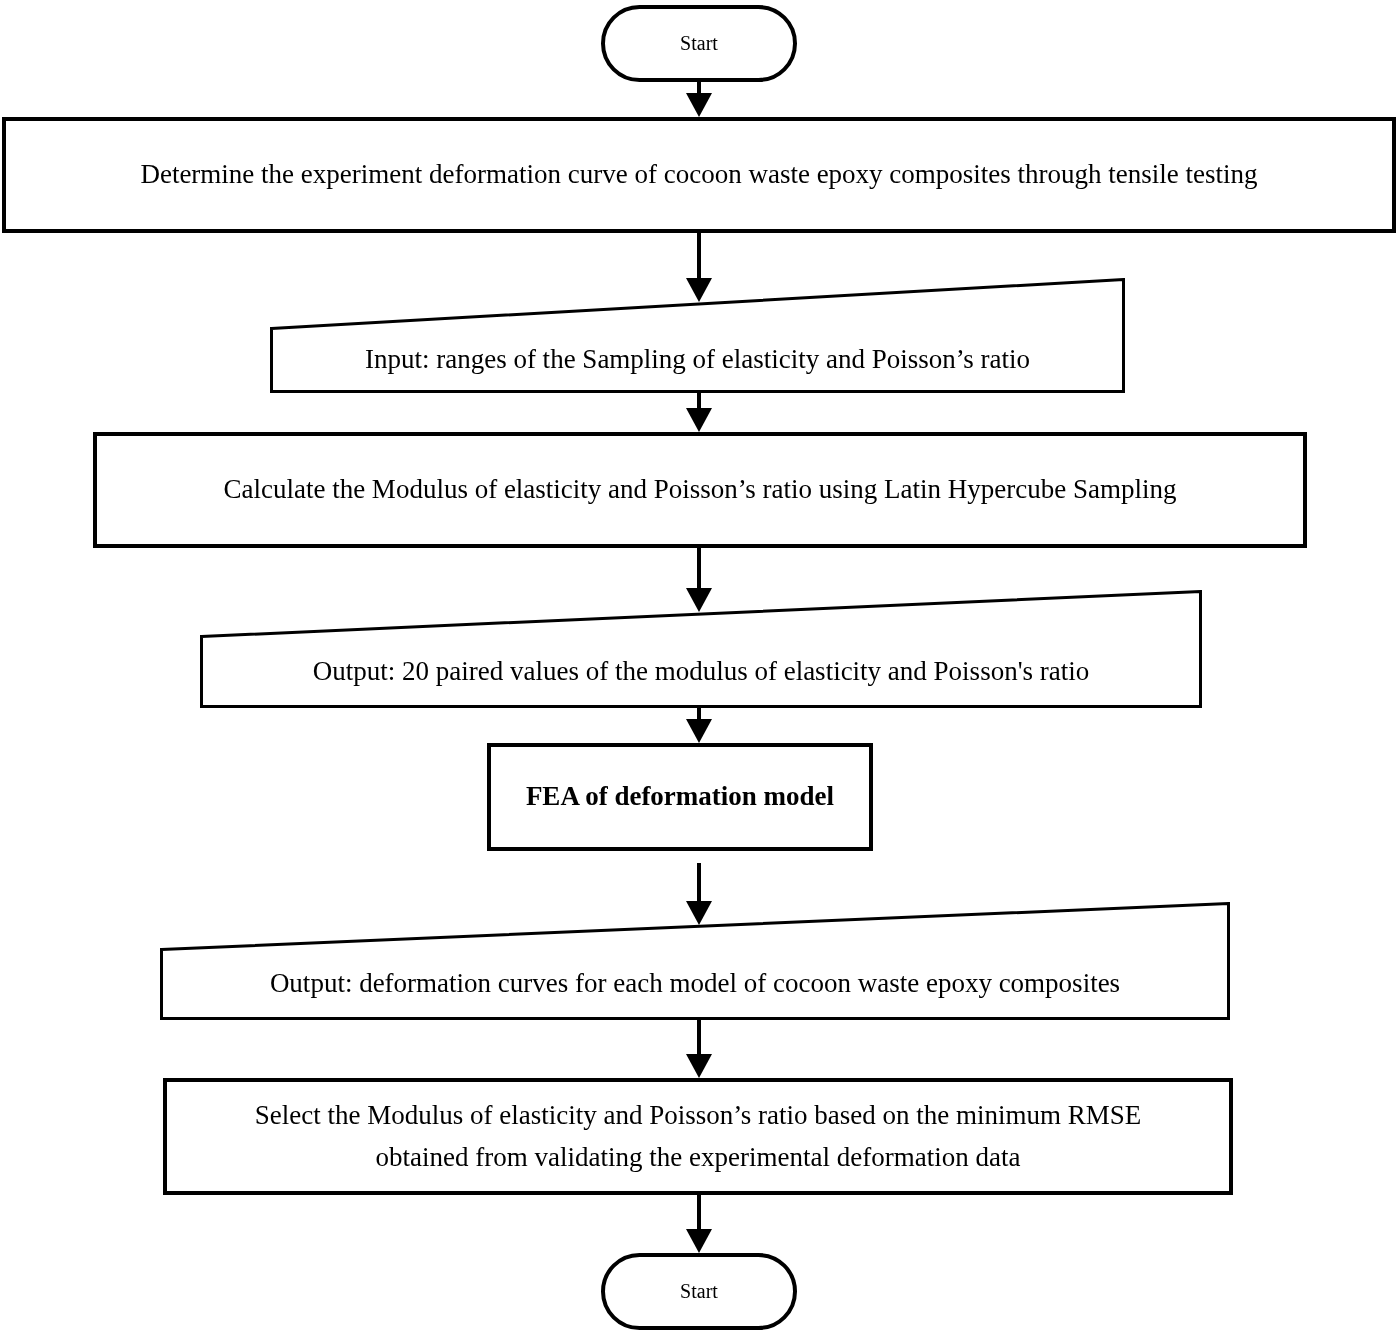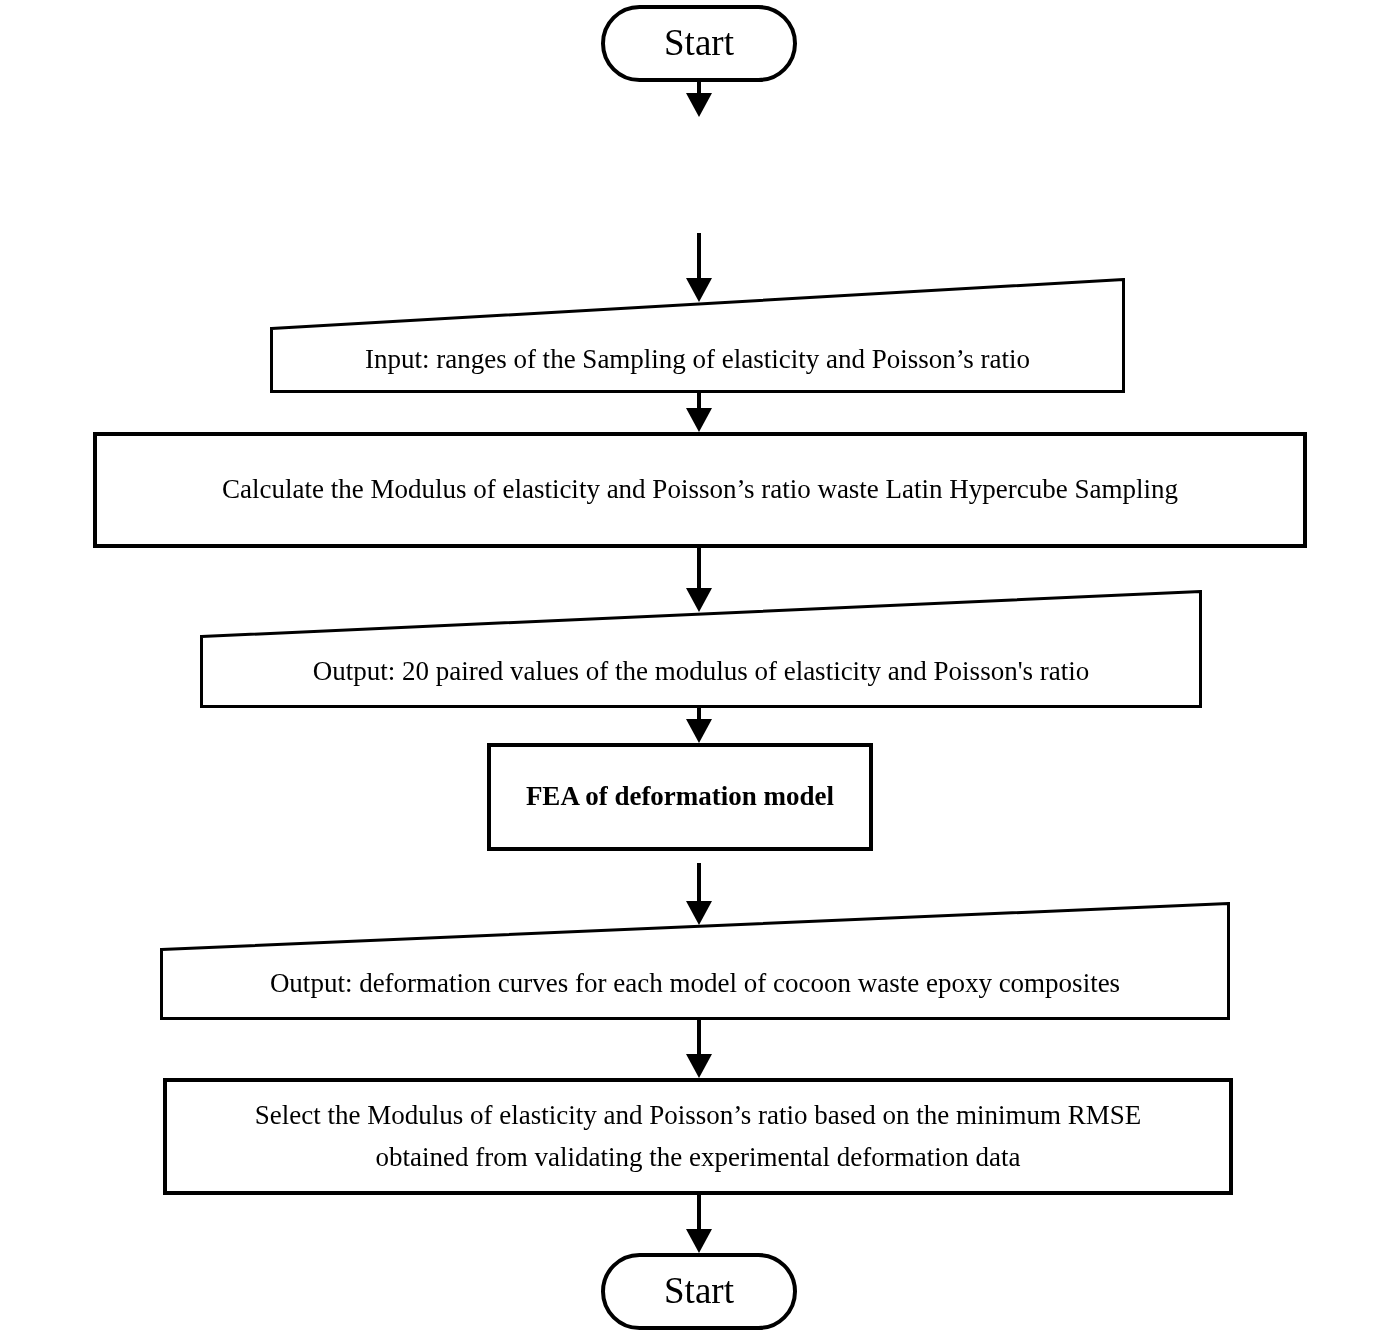--- a/index.html
+++ b/index.html
@@ -37,21 +37,21 @@
     align-items: center;
     justify-content: center;
     text-align: center;
     background: #ffffff;
     font-size: 27px;
     line-height: 1.25;
   }
   .terminal {
     border: 4px solid #000000;
     border-radius: 40px;
-    font-size: 37px;
+    font-size: 20px;
   }
   .process {
     border: 4px solid #000000;
   }
   .io {
     background: transparent;
     border: none;
     display: block;
   }
   .io .io-shape {
@@ -122,32 +122,35 @@
     <g>
       <line x1="699" y1="1195" x2="699" y2="1231"></line>
       <polygon points="686,1229 712,1229 699,1253"></polygon>
     </g>
   </svg>
 
   <div class="node terminal" style="left:601px; top:5px; width:196px; height:77px;">
     <span class="node-label">Start</span>
   </div>
 
+  <div class="node process" style="left:2px; top:117px; width:1394px; height:116px;">
+    <span class="node-label">Determine the experiment deformation curve of cocoon waste epoxy composites through tensile testing</span>
+  </div>
 
   <div class="node io" style="left:270px; top:278px; width:855px; height:115px;">
     <svg class="io-shape" viewBox="0 0 855 115" preserveAspectRatio="none" xmlns="http://www.w3.org/2000/svg">
       <polygon points="1.5,50.5 853.5,1.5 853.5,113.5 1.5,113.5"></polygon>
     </svg>
     <span class="io-text" style="top:49px; height:66px;">
       <span class="node-label">Input: ranges of the Sampling of elasticity and Poisson’s ratio</span>
     </span>
   </div>
 
   <div class="node process" style="left:93px; top:432px; width:1214px; height:116px;">
-    <span class="node-label">Calculate the Modulus of elasticity and Poisson’s ratio waste Latin Hypercube Sampling</span>
+    <span class="node-label">Calculate the Modulus of elasticity and Poisson’s ratio using Latin Hypercube Sampling</span>
   </div>
 
   <div class="node io" style="left:200px; top:590px; width:1002px; height:118px;">
     <svg class="io-shape" viewBox="0 0 1002 118" preserveAspectRatio="none" xmlns="http://www.w3.org/2000/svg">
       <polygon points="1.5,46.5 1000.5,1.5 1000.5,116.5 1.5,116.5"></polygon>
     </svg>
     <span class="io-text" style="top:45px; height:73px;">
       <span class="node-label">Output: 20 paired values of the modulus of elasticity and Poisson's ratio</span>
     </span>
   </div>

